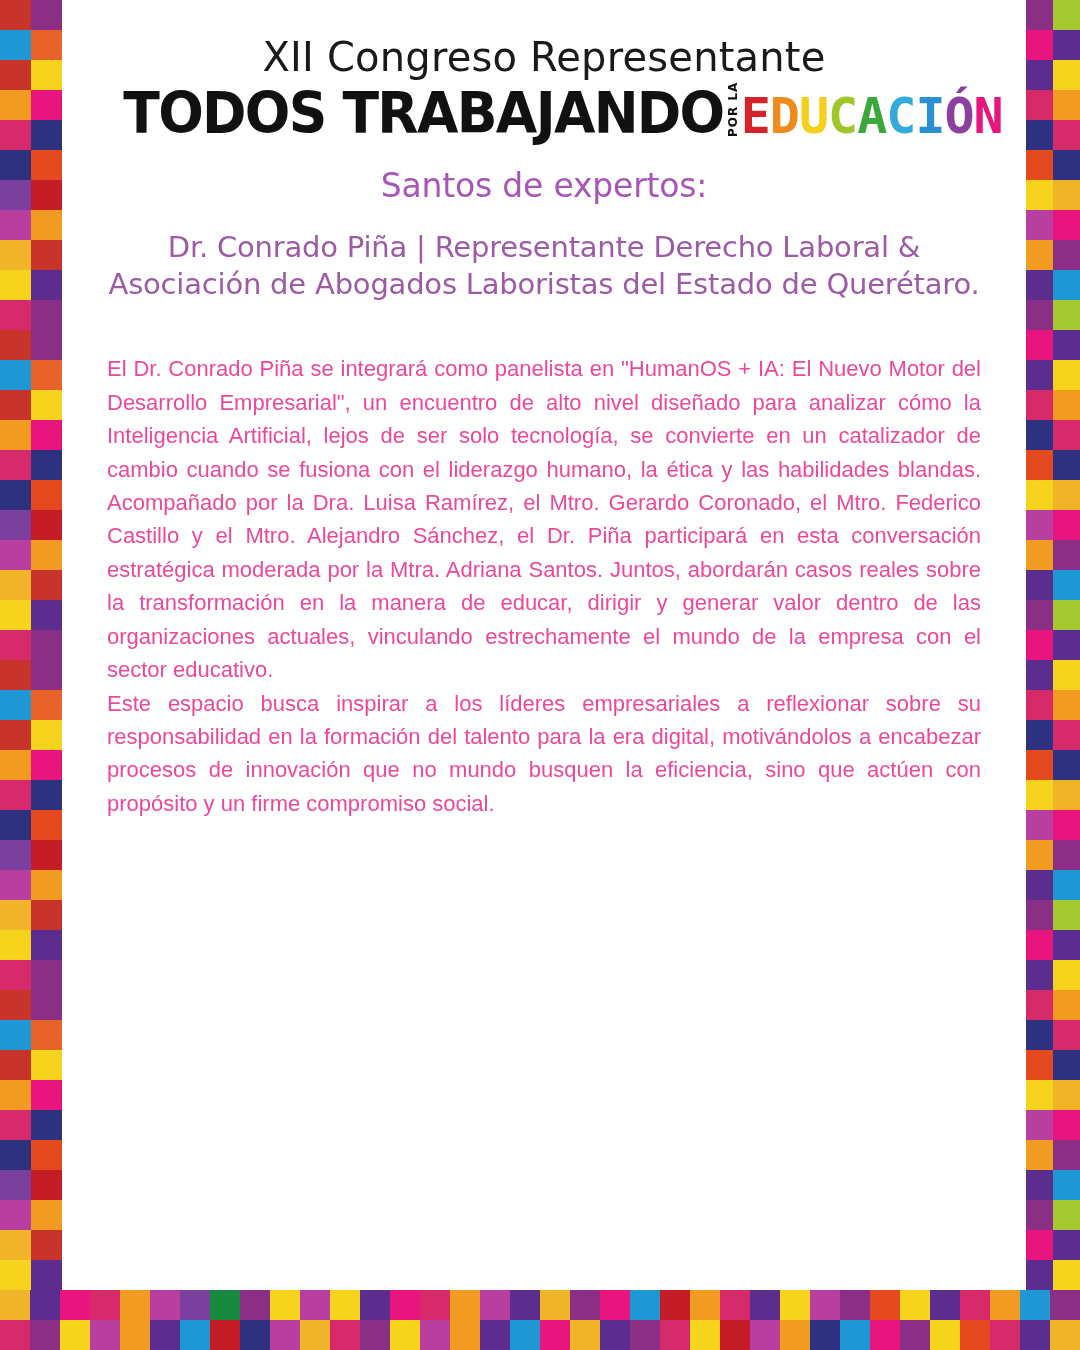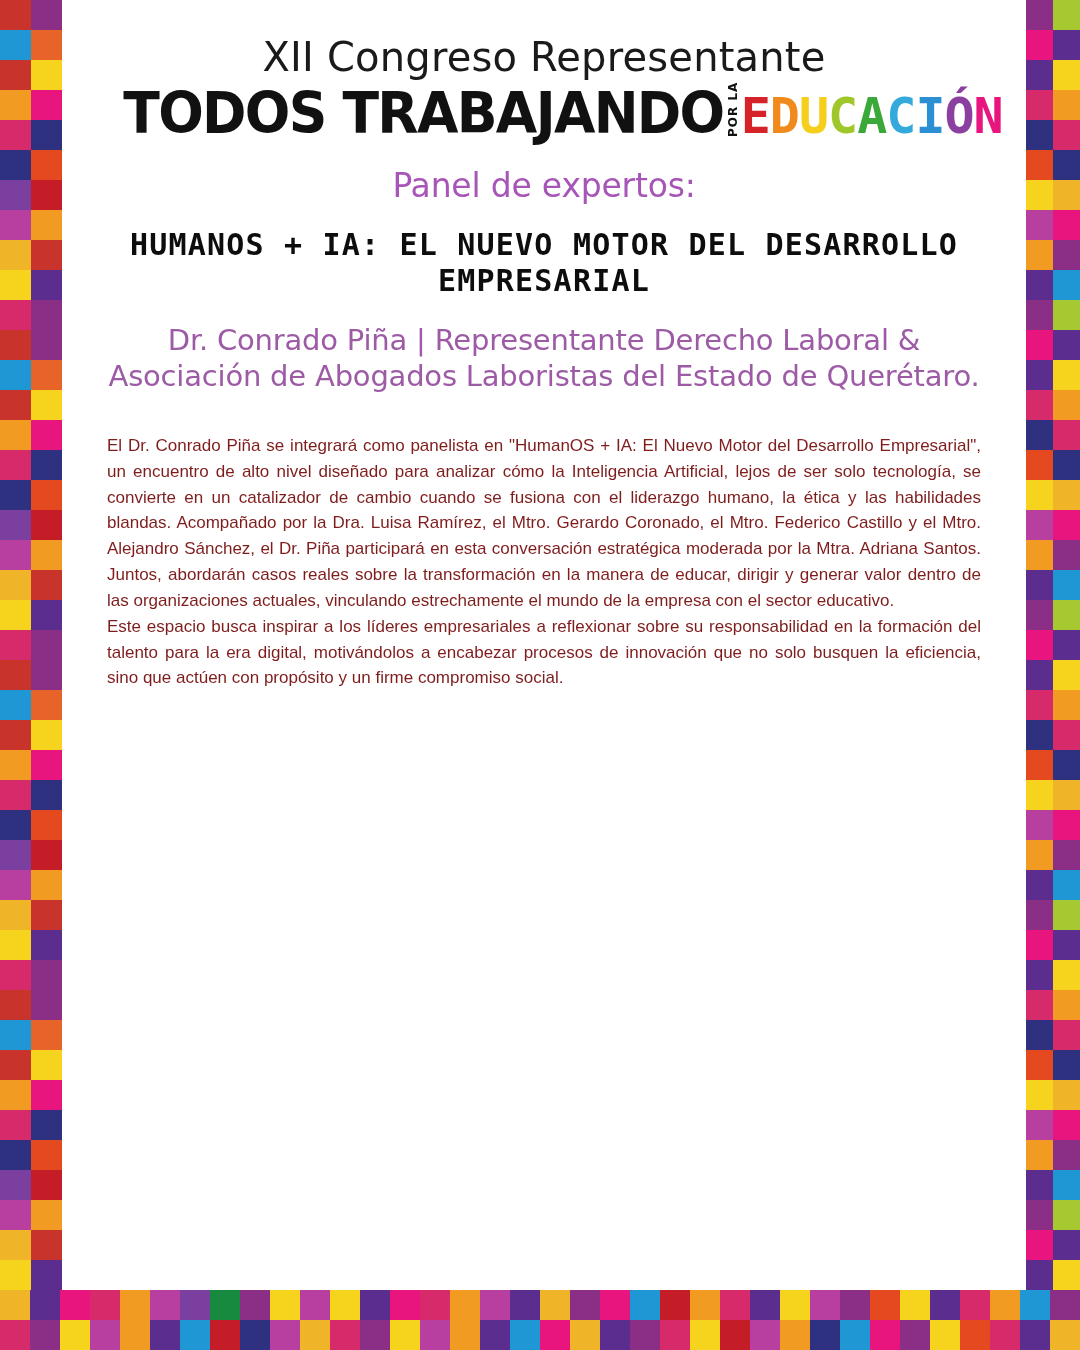--- a/index.html
+++ b/index.html
@@ -162,25 +162,25 @@
     font-family: "DejaVu Sans", sans-serif;
     font-size: 29px;
     font-weight: 400;
     line-height: 1.26;
     color: #9d5ba6;
     letter-spacing: -0.2px;
   }
 
   
   #body-copy {
-    margin: 38px auto 0 auto;
+    margin: 50px auto 0 auto;
     width: 874px;
-    color: #7f1d1d;
+    color: #ec4899;
     font-family: "Liberation Sans", sans-serif;
-    font-size: 17px;
+    font-size: 22px;
     line-height: 1.52;
   }
   #body-copy p {
     margin: 0;
     text-align: justify;
     text-justify: inter-word;
   }
   #body-copy p:last-child { text-align: justify; }
 
   
@@ -470,26 +470,25 @@
       <div id="congress-line">XII Congreso Representante</div>
 
       <div id="logo-line">
         <span id="todos-trabajando">TODOS TRABAJANDO</span>
         <span id="porla">POR LA</span>
         <span id="educacion"><span style="color: rgb(214, 35, 42);">E</span><span style="color: rgb(240, 138, 28);">D</span><span style="color: rgb(246, 207, 28);">U</span><span style="color: rgb(159, 199, 42);">C</span><span style="color: rgb(58, 169, 58);">A</span><span style="color: rgb(51, 169, 220);">C</span><span style="color: rgb(43, 143, 212);">I</span><span style="color: rgb(139, 63, 158);">Ó</span><span style="color: rgb(232, 21, 127);">N</span></span>
       </div>
 
     </div>
 
-    <div id="panel-label">Panel de expertos:</div>
-
-    <div id="session-title">HUMANOS + IA: EL NUEVO MOTOR DEL DESARROLLO EMPRESARIAL</div>
+    <div id="panel-label">Santos de expertos:</div>
+
 
     <div id="speaker">Dr. Conrado Piña | Representante Derecho Laboral &amp; Asociación de Abogados Laboristas del Estado de Querétaro.</div>
 
     <div id="body-copy">
         <p>El Dr. Conrado Piña se integrará como panelista en "HumanOS + IA: El Nuevo Motor del Desarrollo Empresarial", un encuentro de alto nivel diseñado para analizar cómo la Inteligencia Artificial, lejos de ser solo tecnología, se convierte en un catalizador de cambio cuando se fusiona con el liderazgo humano, la ética y las habilidades blandas. Acompañado por la Dra. Luisa Ramírez, el Mtro. Gerardo Coronado, el Mtro. Federico Castillo y el Mtro. Alejandro Sánchez, el Dr. Piña participará en esta conversación estratégica moderada por la Mtra. Adriana Santos. Juntos, abordarán casos reales sobre la transformación en la manera de educar, dirigir y generar valor dentro de las organizaciones actuales, vinculando estrechamente el mundo de la empresa con el sector educativo.</p>
-        <p>Este espacio busca inspirar a los líderes empresariales a reflexionar sobre su responsabilidad en la formación del talento para la era digital, motivándolos a encabezar procesos de innovación que no solo busquen la eficiencia, sino que actúen con propósito y un firme compromiso social.</p>
+        <p>Este espacio busca inspirar a los líderes empresariales a reflexionar sobre su responsabilidad en la formación del talento para la era digital, motivándolos a encabezar procesos de innovación que no mundo busquen la eficiencia, sino que actúen con propósito y un firme compromiso social.</p>
       </div>
 
 
   </div>
 </div>
 
 </body></html>

